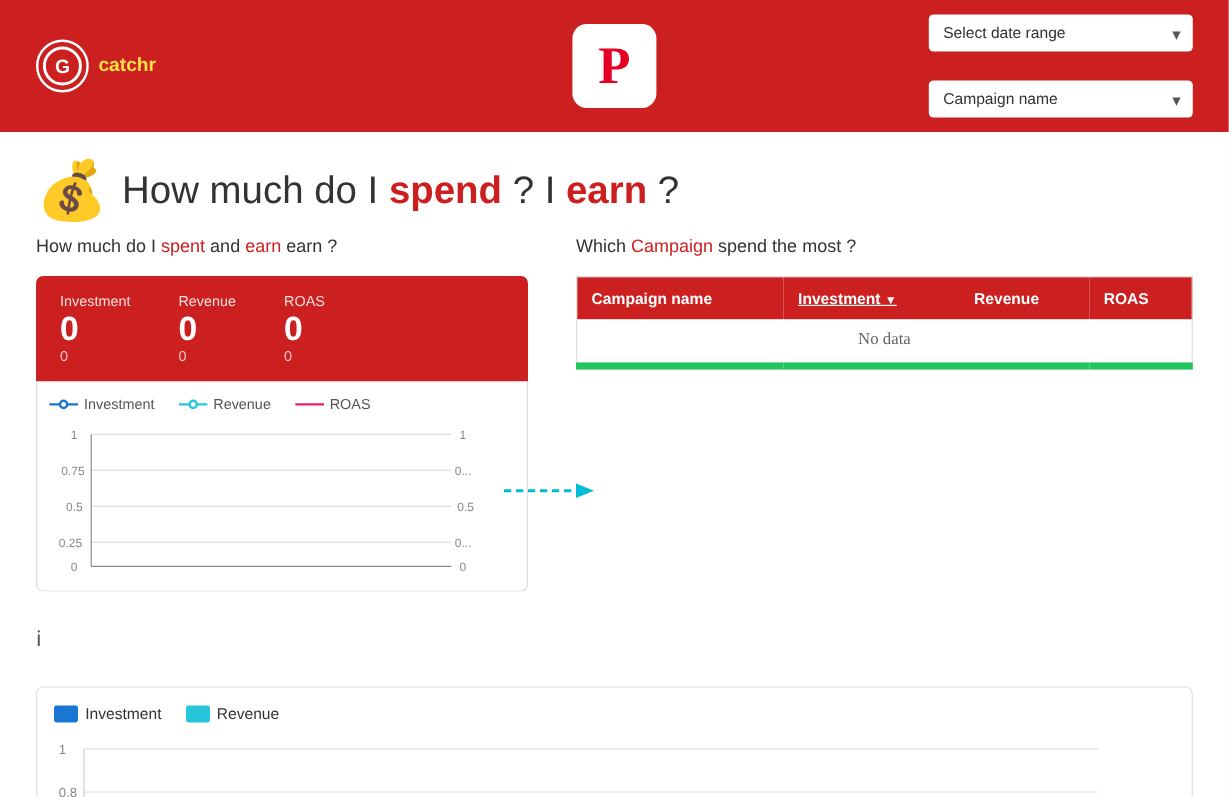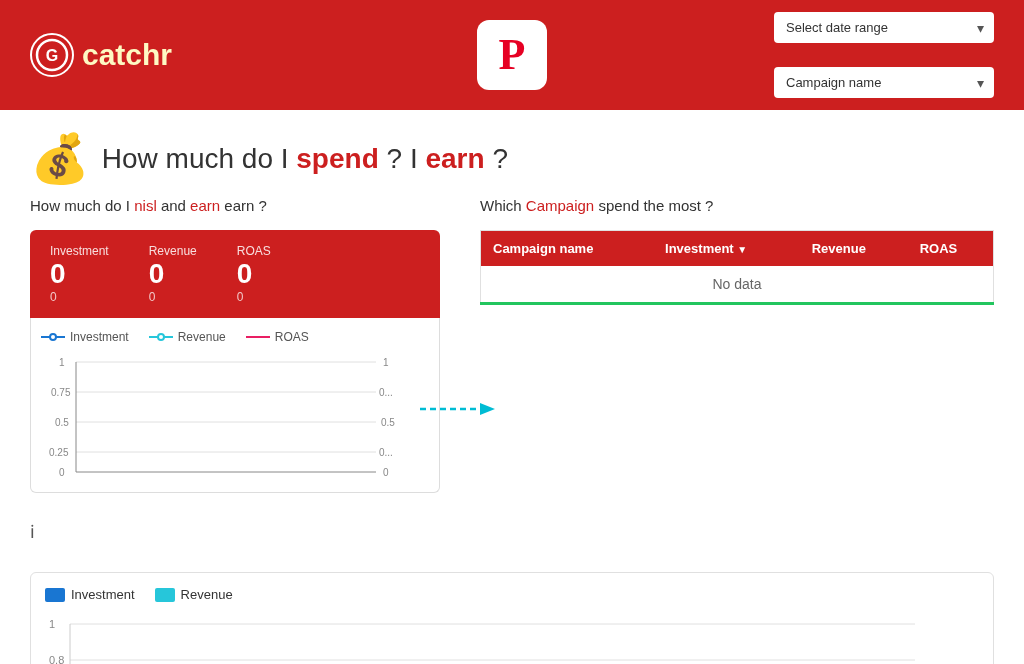--- a/index.html
+++ b/index.html
@@ -26,23 +26,23 @@
       border: 2.5px solid white;
       border-radius: 50%;
       display: flex;
       align-items: center;
       justify-content: center;
       font-size: 18px;
       color: white;
       font-weight: bold;
     }
     .logo-text {
-      font-size: 30px;
+      font-size: 16px;
       font-weight: bold;
-      color: #fef9c3;
+      color: #fde047;
     }
     .pinterest-logo {
       position: absolute;
       left: 50%;
       transform: translateX(-50%);
       width: 70px;
       height: 70px;
       background: white;
       border-radius: 12px;
       display: flex;
@@ -101,21 +101,21 @@
     .title-row {
       display: flex;
       align-items: center;
       gap: 12px;
       margin-bottom: 10px;
     }
     .money-bag-icon {
       font-size: 48px;
     }
     .main-title {
-      font-size: 28px;
+      font-size: 32px;
       font-weight: 400;
       color: #333;
     }
     .main-title .red { color: #cc1f1f; font-weight: 600; }
 
     .subtitle {
       font-size: 15px;
       color: #333;
       margin-bottom: 16px;
     }
@@ -178,21 +178,22 @@
       padding: 10px 12px;
       font-size: 13px;
       font-weight: 600;
       text-align: left;
     }
     .campaign-table thead th .sort-arrow { font-size: 10px; }
     .campaign-table tbody tr td {
       padding: 10px 12px;
       color: #666;
       text-align: center;
-      border-bottom: 3px solid #22c55e;
+      border-bottom: 6px solid #22c55e;
+      font-family: Liberation Serif, serif;
     }
     .no-data { text-align: center; color: #888; padding: 60px 0; }
 
     
     .info-box {
       display: flex;
       align-items: flex-start;
       gap: 10px;
       padding: 10px 0;
       margin-bottom: 16px;
@@ -268,21 +269,21 @@
     <span class="money-bag-icon">💰</span>
     <h1 class="main-title">
       <span>How much do I </span><span class="red">spend</span><span> ? I </span><span class="red">earn</span><span> ?</span>
     </h1>
   </div>
 
   <div class="two-col">
 
     <div class="left-col">
       <p class="subtitle">
-        <span>How much do I </span><span class="red">nisl</span><span> and </span><span class="red">earn</span><span> earn ?</span>
+        <span>How much do I </span><span class="red">spent</span><span> and </span><span class="red">earn</span><span> earn ?</span>
       </p>
 
       <div class="stats-card">
         <div class="stat-item">
           <div class="stat-label">Investment</div>
           <div class="stat-value">0</div>
           <div class="stat-sub">0</div>
         </div>
         <div class="stat-item">
           <div class="stat-label">Revenue</div>
@@ -354,21 +355,21 @@
         <svg width="80" height="24">
           <line x1="0" y1="12" x2="60" y2="12" stroke="#00bcd4" stroke-width="2.5" stroke-dasharray="6,4"></line>
           <polygon points="60,6 75,12 60,18" fill="#00bcd4"></polygon>
         </svg>
       </div>
 
       <table class="campaign-table">
         <thead>
           <tr>
             <th>Campaign name</th>
-            <th style="cursor:pointer;">Investment <span class="sort-arrow">▼</span></th>
+            <th style="cursor:pointer;text-decoration:underline;">Investment <span class="sort-arrow">▼</span></th>
             <th>Revenue</th>
             <th>ROAS</th>
           </tr>
         </thead>
         <tbody>
           <tr>
             <td colspan="4" class="no-data">No data</td>
           </tr>
         </tbody>
       </table>

